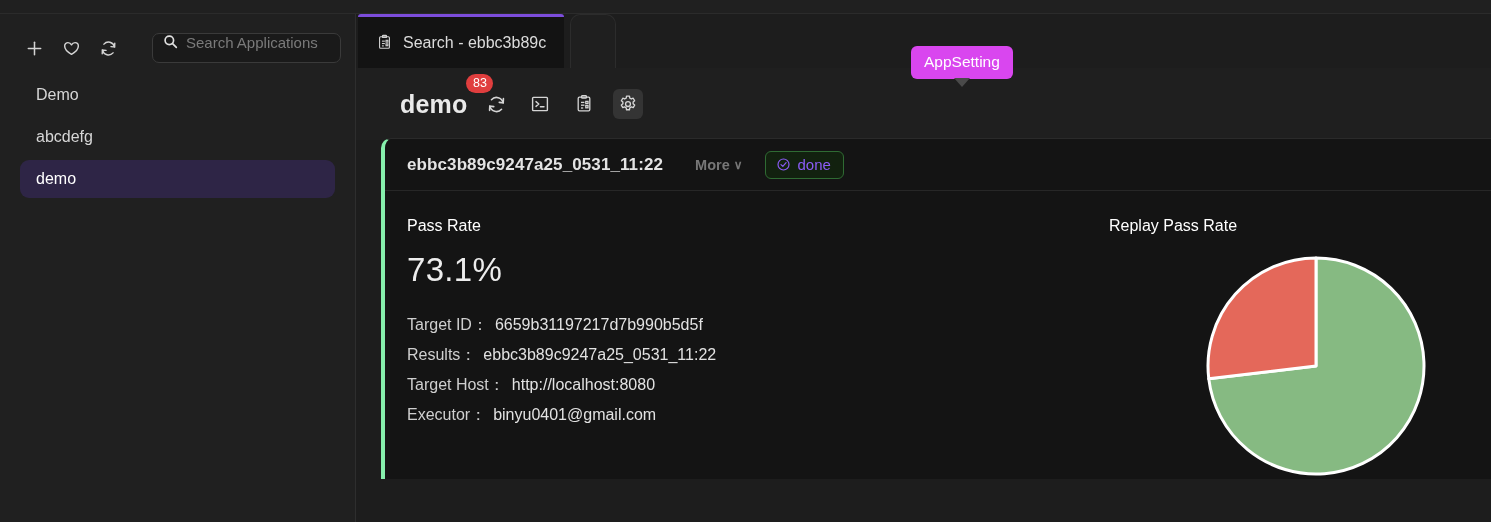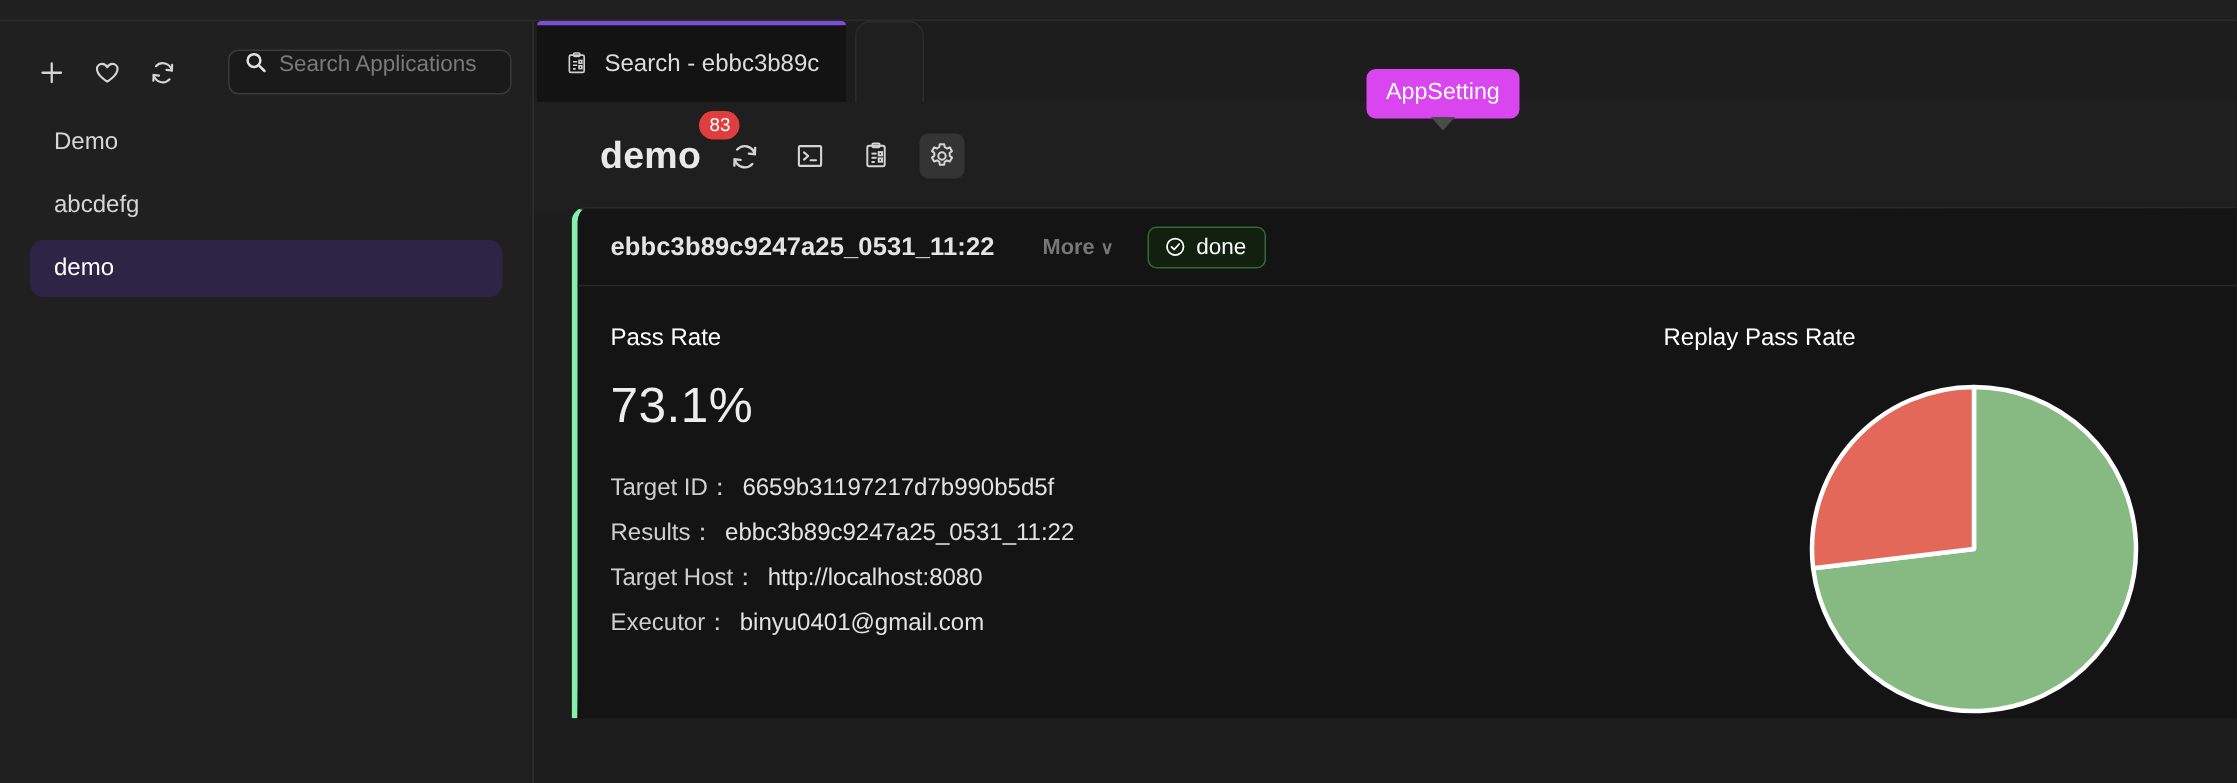--- a/index.html
+++ b/index.html
@@ -269,21 +269,21 @@
   }
   .more-btn .chev { font-size: 12px; }
 
   .status-badge {
     display: inline-flex;
     align-items: center;
     gap: 7px;
     border: 1px solid #2f6b33;
     border-radius: 6px;
     background: #12210f;
-    color: #ffffff;
+    color: #8b5cf6;
     font-size: 15px;
     padding: 4px 12px 5px 10px;
     cursor: pointer;
   }
 
   
   .card-body {
     display: flex;
     padding: 26px 0 0 0;
     min-height: 270px;

